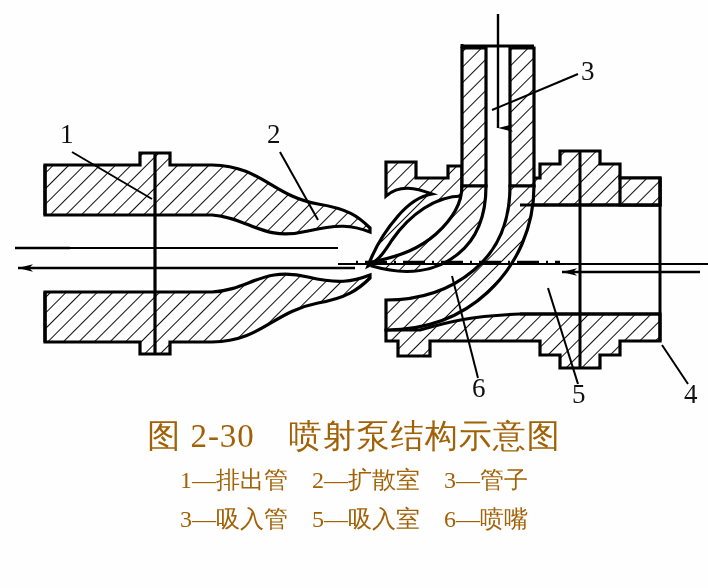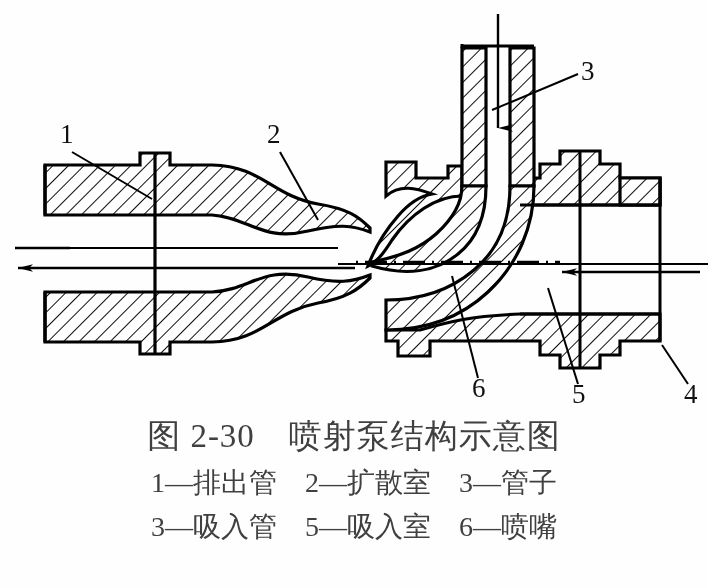--- a/index.html
+++ b/index.html
@@ -15,32 +15,32 @@
   .num-label{
     font-family:"Liberation Serif", serif;
     font-size:27px;
     fill:#111;
   }
   .caption-area{
     position:absolute;
     left:0;right:0;
     top:418px;
     text-align:center;
-    color:#404040;
+    color:#a16207;
   }
   .fig-title{
     font-family:"Liberation Serif", serif;
     font-size:33px;
     letter-spacing:1px;
     white-space:pre;
     line-height:1.15;
   }
   .legend-line{
     font-family:"Liberation Serif", serif;
-    font-size:28px;
+    font-size:24px;
     white-space:pre;
     line-height:1.25;
     margin-top:9px;
   }
 </style>
 </head>
 <body>
 
 <div id="figure-root">
 

